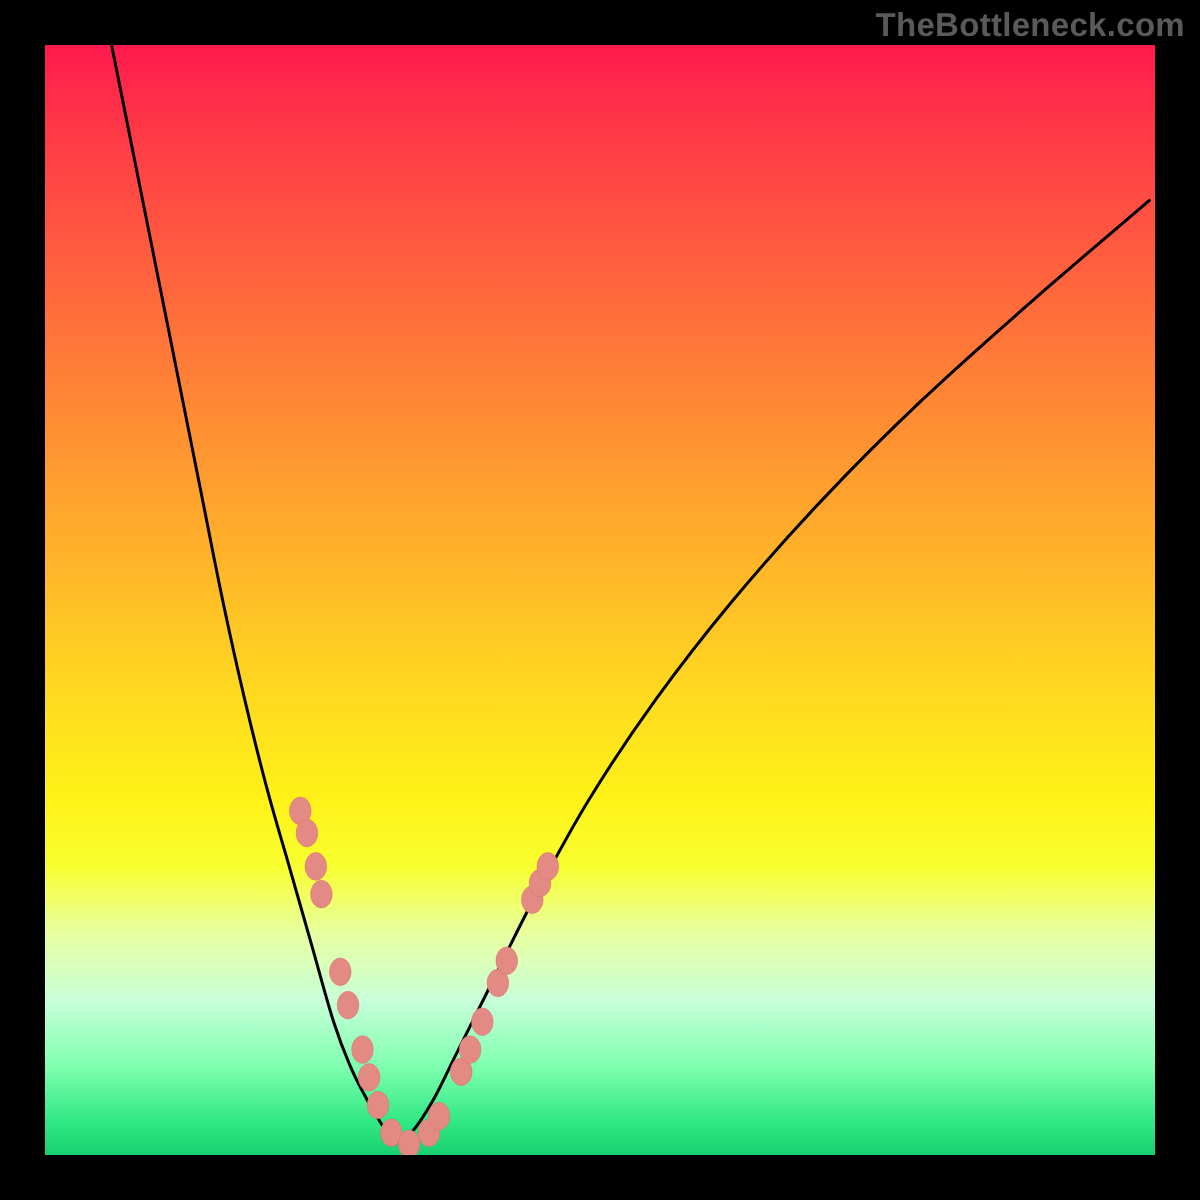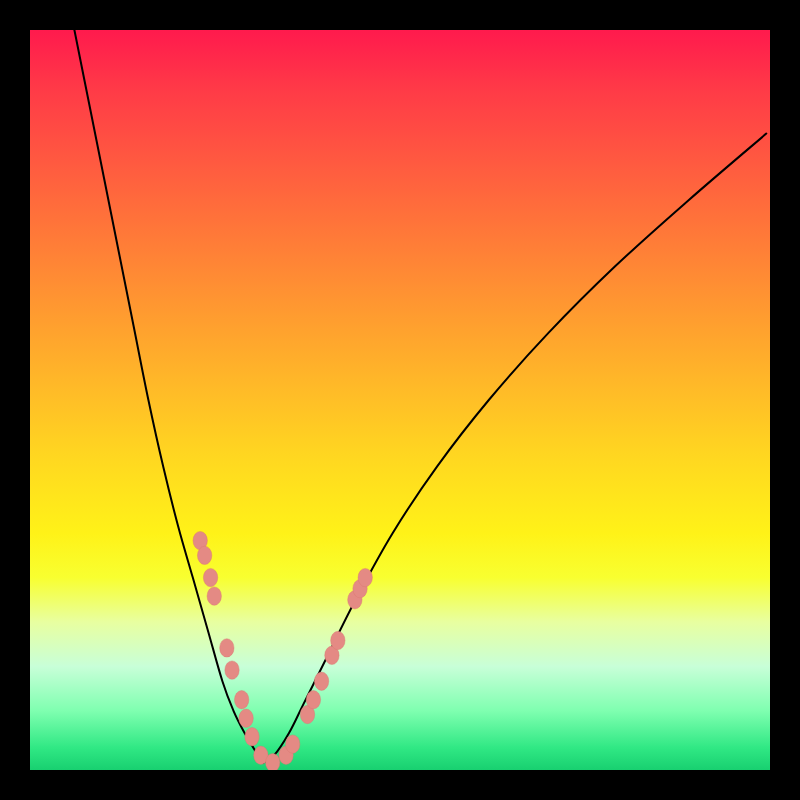--- a/index.html
+++ b/index.html
@@ -69,20 +69,21 @@
     fill: #e48a84;
     stroke: #d8766f;
     stroke-width: 0.4;
   }
 </style>
 </head>
 <body>
 
 <div class="frame">
 
+  <div class="watermark">TheBottleneck.com</div>
 
   <div class="plot-area">
 
     <svg class="curve" viewBox="0 0 740 740" preserveAspectRatio="none">
       <path id="curve-left" d="M 44.40 0.00 C 47.06 13.32, 53.87 47.36, 59.20 74.00 C 64.53 100.64, 68.67 121.36, 74.00 148.00 C 79.33 174.64, 83.47 195.36, 88.80 222.00 C 94.13 248.64, 98.27 269.36, 103.60 296.00 C 108.93 322.64, 113.07 344.69, 118.40 370.00 C 123.73 395.31, 127.87 413.96, 133.20 436.60 C 138.53 459.24, 142.67 475.82, 148.00 495.80 C 153.33 515.78, 157.47 528.95, 162.80 547.60 C 168.13 566.25, 172.27 580.75, 177.60 599.40 C 182.93 618.05, 187.74 636.55, 192.40 651.20 C 197.06 665.85, 199.50 671.48, 203.50 680.80 C 207.50 690.12, 210.60 695.67, 214.60 703.00 C 218.60 710.33, 222.37 716.17, 225.70 721.50 C 229.03 726.83, 231.77 730.60, 233.10 732.60"></path>
       <path id="curve-right" d="M 233.10 732.60 C 235.10 731.27, 239.54 730.53, 244.20 725.20 C 248.86 719.87, 253.67 712.32, 259.00 703.00 C 264.33 693.68, 267.14 686.72, 273.80 673.40 C 280.46 660.08, 286.68 647.65, 296.00 629.00 C 305.32 610.35, 313.61 592.44, 325.60 569.80 C 337.59 547.16, 347.95 527.18, 362.60 503.20 C 377.25 479.22, 389.68 460.58, 407.00 436.60 C 424.32 412.62, 438.82 393.98, 458.80 370.00 C 478.78 346.02, 495.36 327.38, 518.00 303.40 C 540.64 279.42, 559.29 260.78, 584.60 236.80 C 609.91 212.82, 631.29 194.18, 658.60 170.20 C 685.91 146.22, 722.31 115.59, 736.30 103.60"></path>
       <g id="markers-group">
           <ellipse cx="170.20" cy="510.60" rx="7.2" ry="9.2" class="marker" fill="#e48a84"></ellipse>
           <ellipse cx="174.64" cy="525.40" rx="7.2" ry="9.2" class="marker" fill="#e48a84"></ellipse>
           <ellipse cx="180.56" cy="547.60" rx="7.2" ry="9.2" class="marker" fill="#e48a84"></ellipse>

